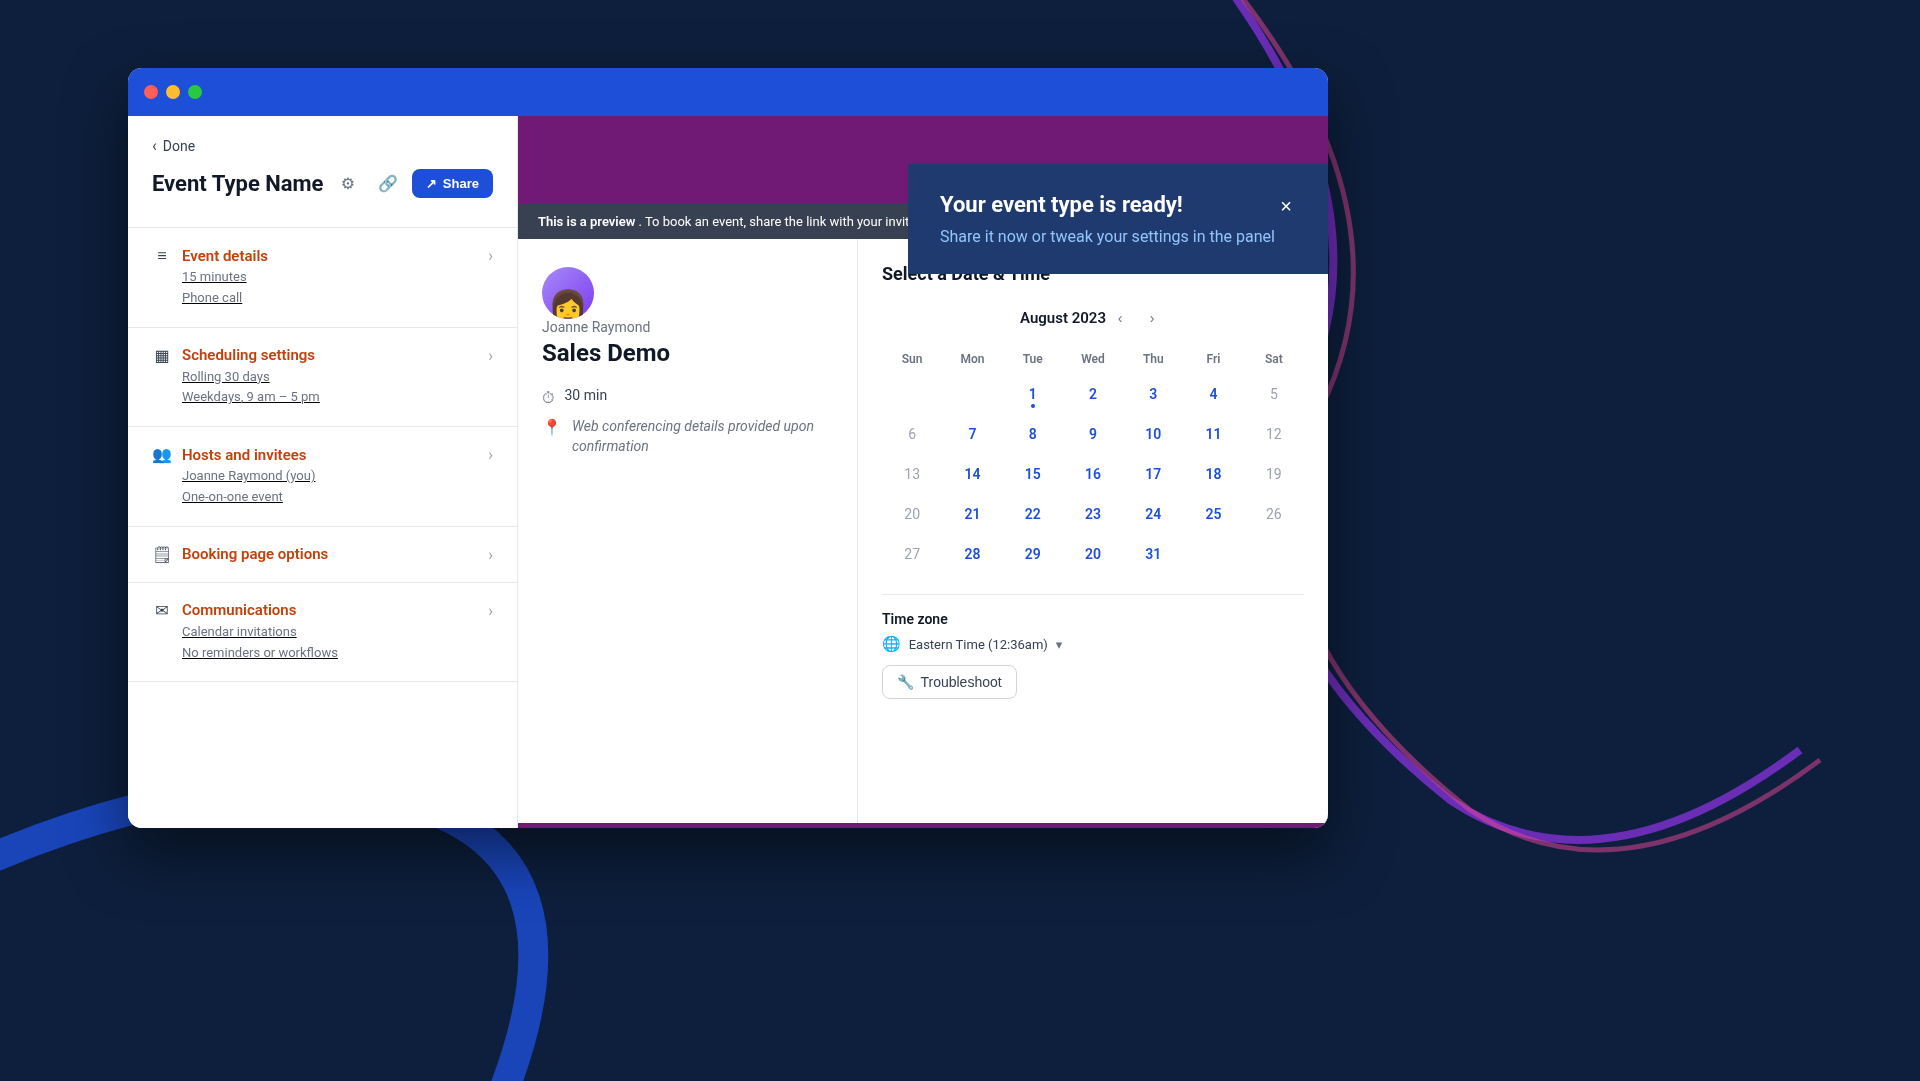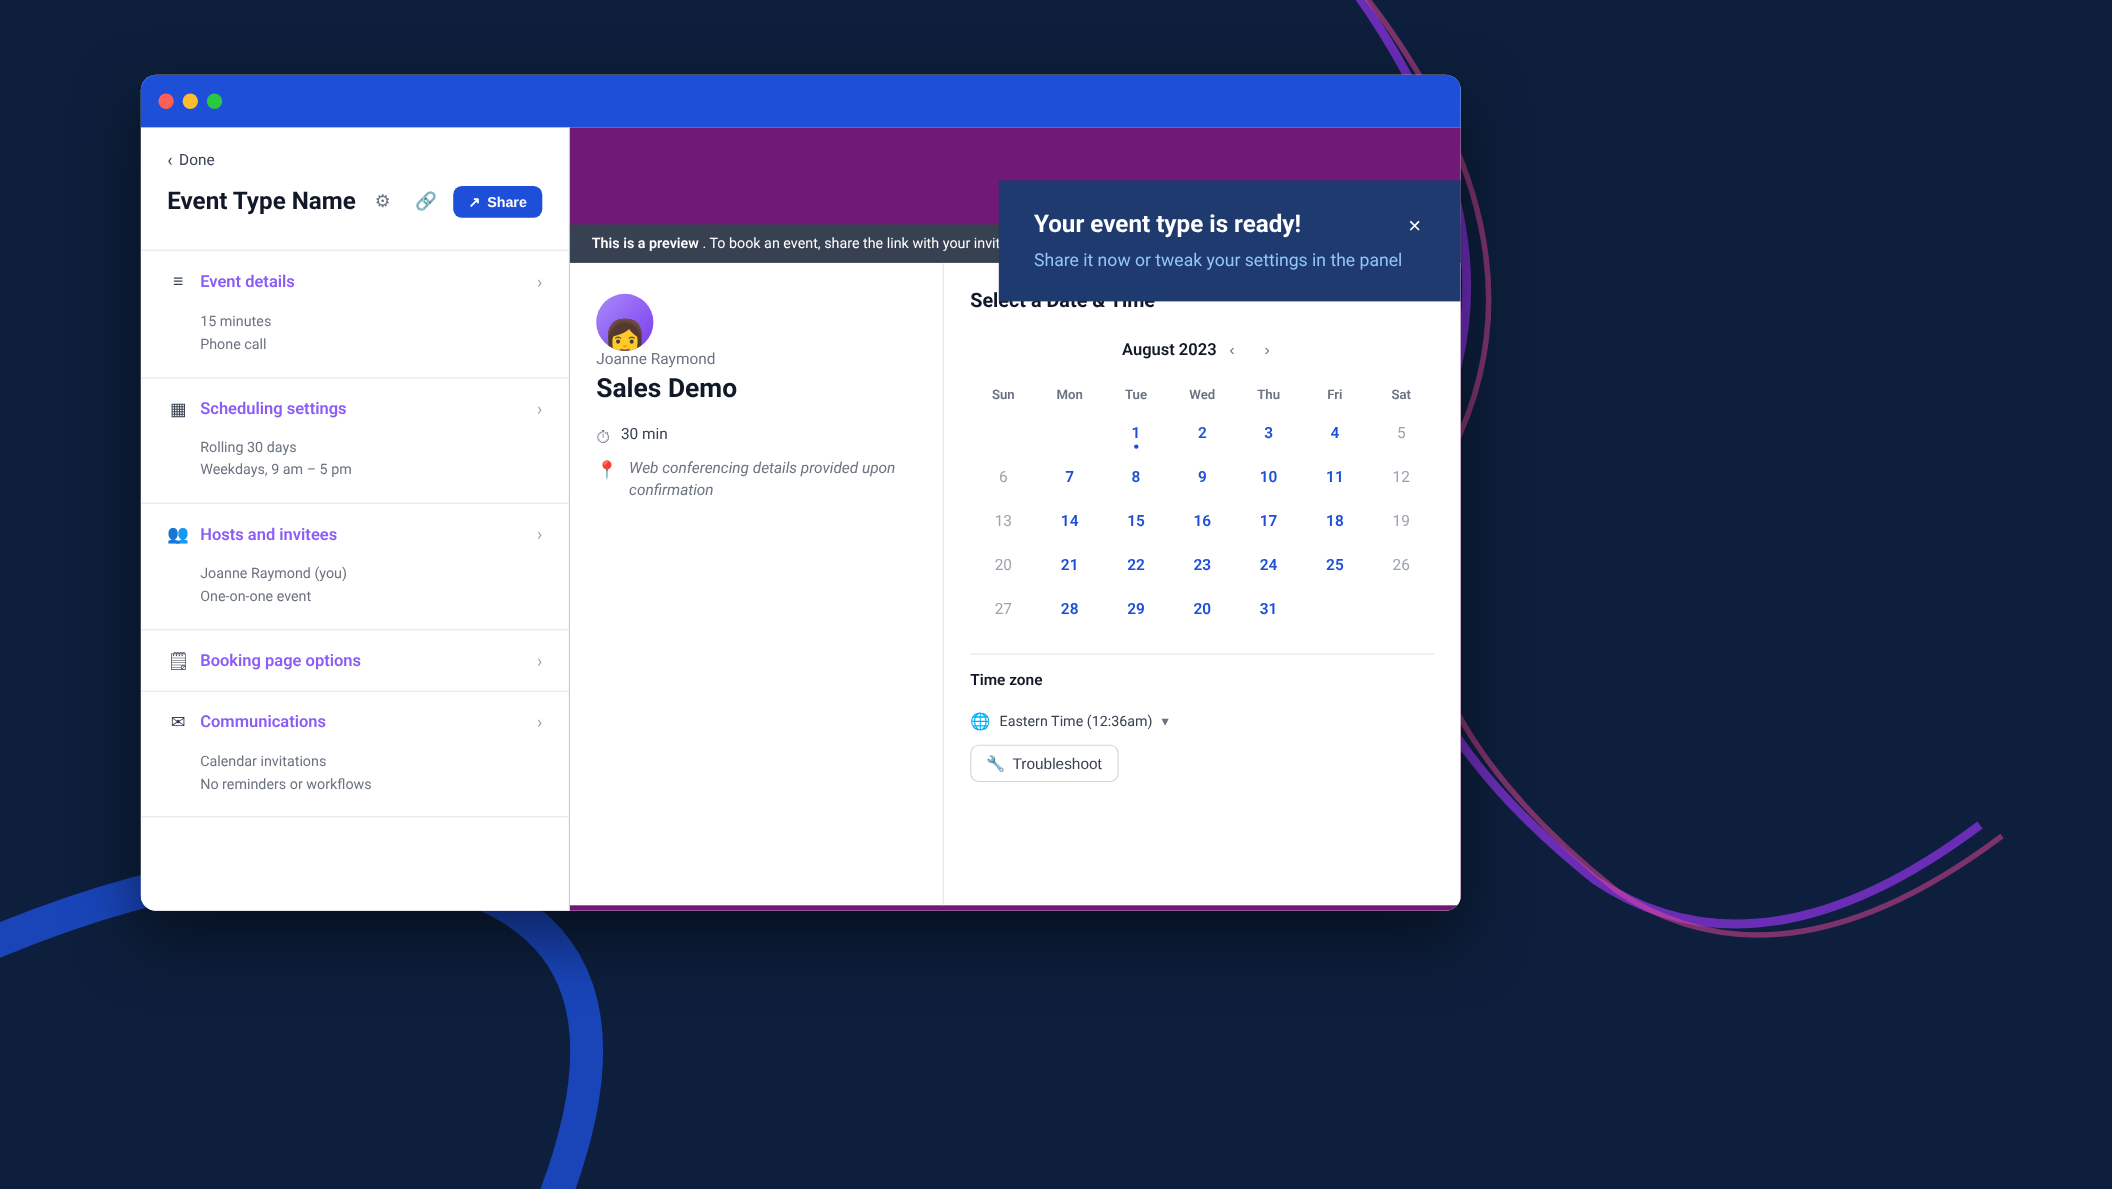--- a/index.html
+++ b/index.html
@@ -131,29 +131,30 @@
     }
     .section-icon {
       color: #374151;
       font-size: 16px;
       width: 20px;
       text-align: center;
     }
     .section-title {
       font-size: 15px;
       font-weight: 600;
-      color: #8b5cf6;
+      color: #c2410c;
     }
     .chevron-right {
       color: #9ca3af;
       font-size: 16px;
     }
     .section-details {
-      margin-top: 17px;
+      margin-top: 2px;
       padding-left: 30px;
+      text-decoration: underline;
     }
     .section-detail {
       font-size: 13px;
       color: #6b7280;
       line-height: 1.6;
     }
 
     
     .main-content {
       flex: 1;
@@ -315,21 +316,21 @@
     
     .timezone-section {
       margin-top: 20px;
       border-top: 1px solid #e5e7eb;
       padding-top: 16px;
     }
     .timezone-label {
       font-size: 14px;
       font-weight: 600;
       color: #111827;
-      margin-bottom: 20px;
+      margin-bottom: 8px;
     }
     .timezone-selector {
       display: flex;
       align-items: center;
       gap: 8px;
       font-size: 13px;
       color: #374151;
       cursor: pointer;
     }
     .timezone-icon { font-size: 15px; color: #6b7280; }

